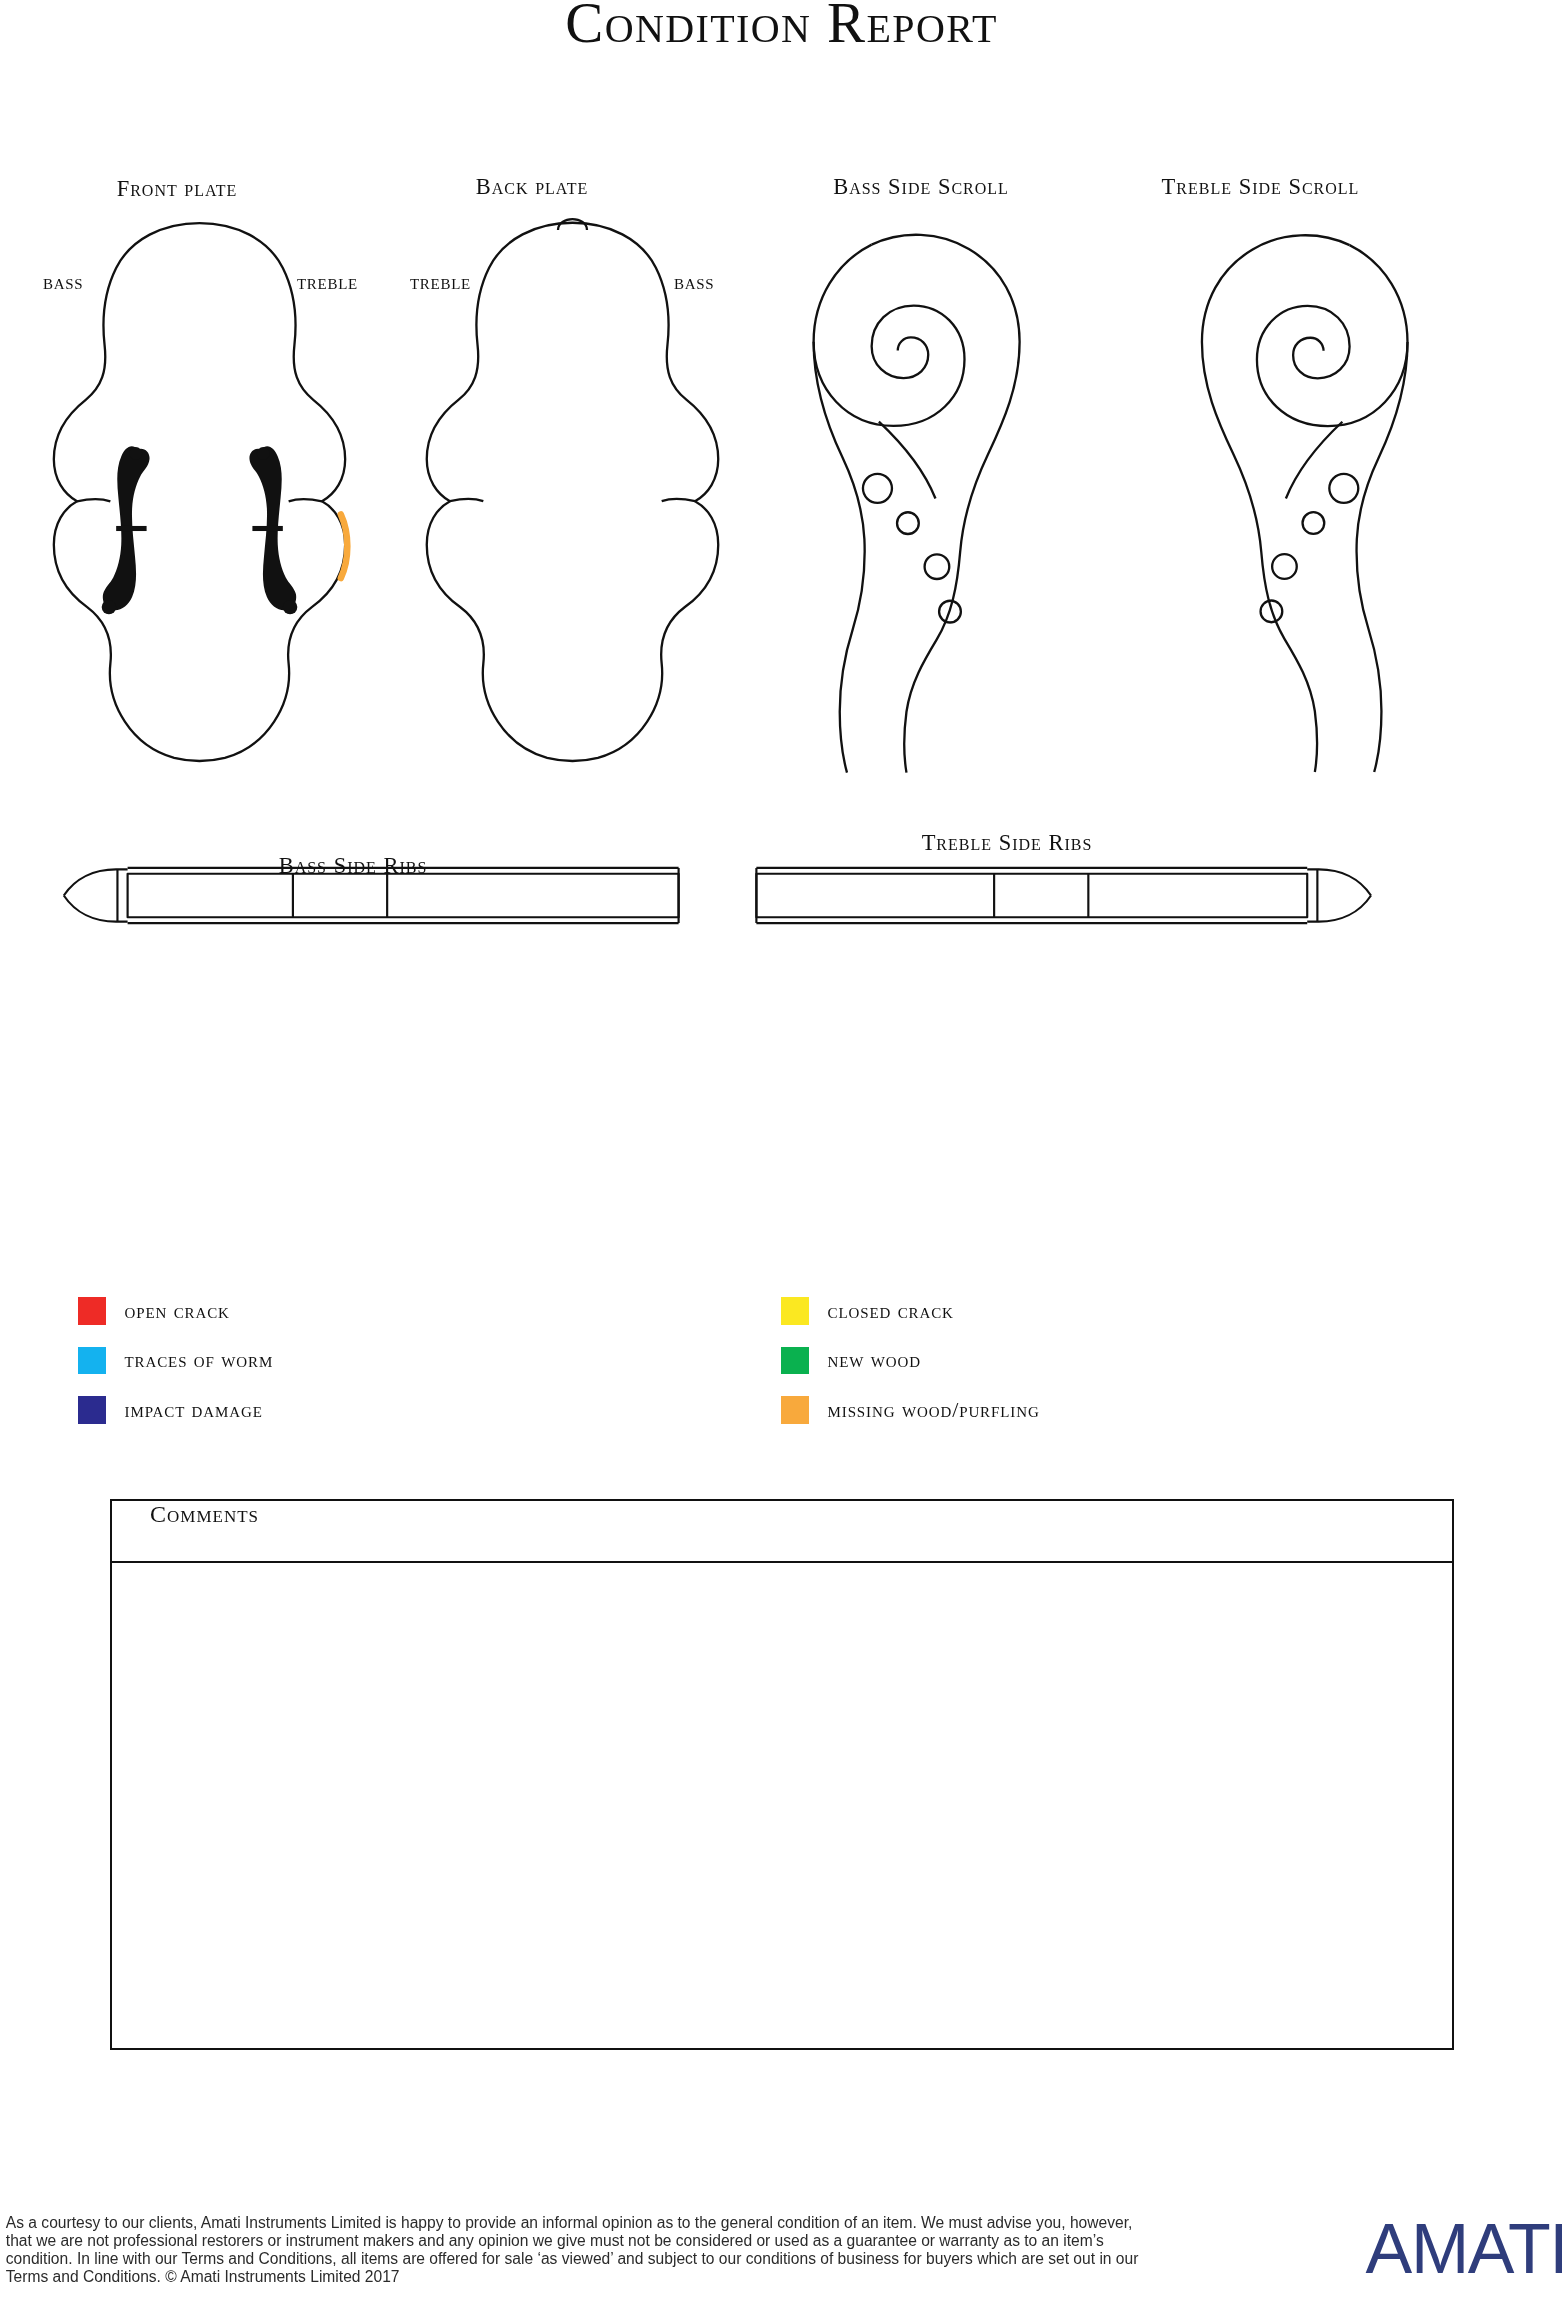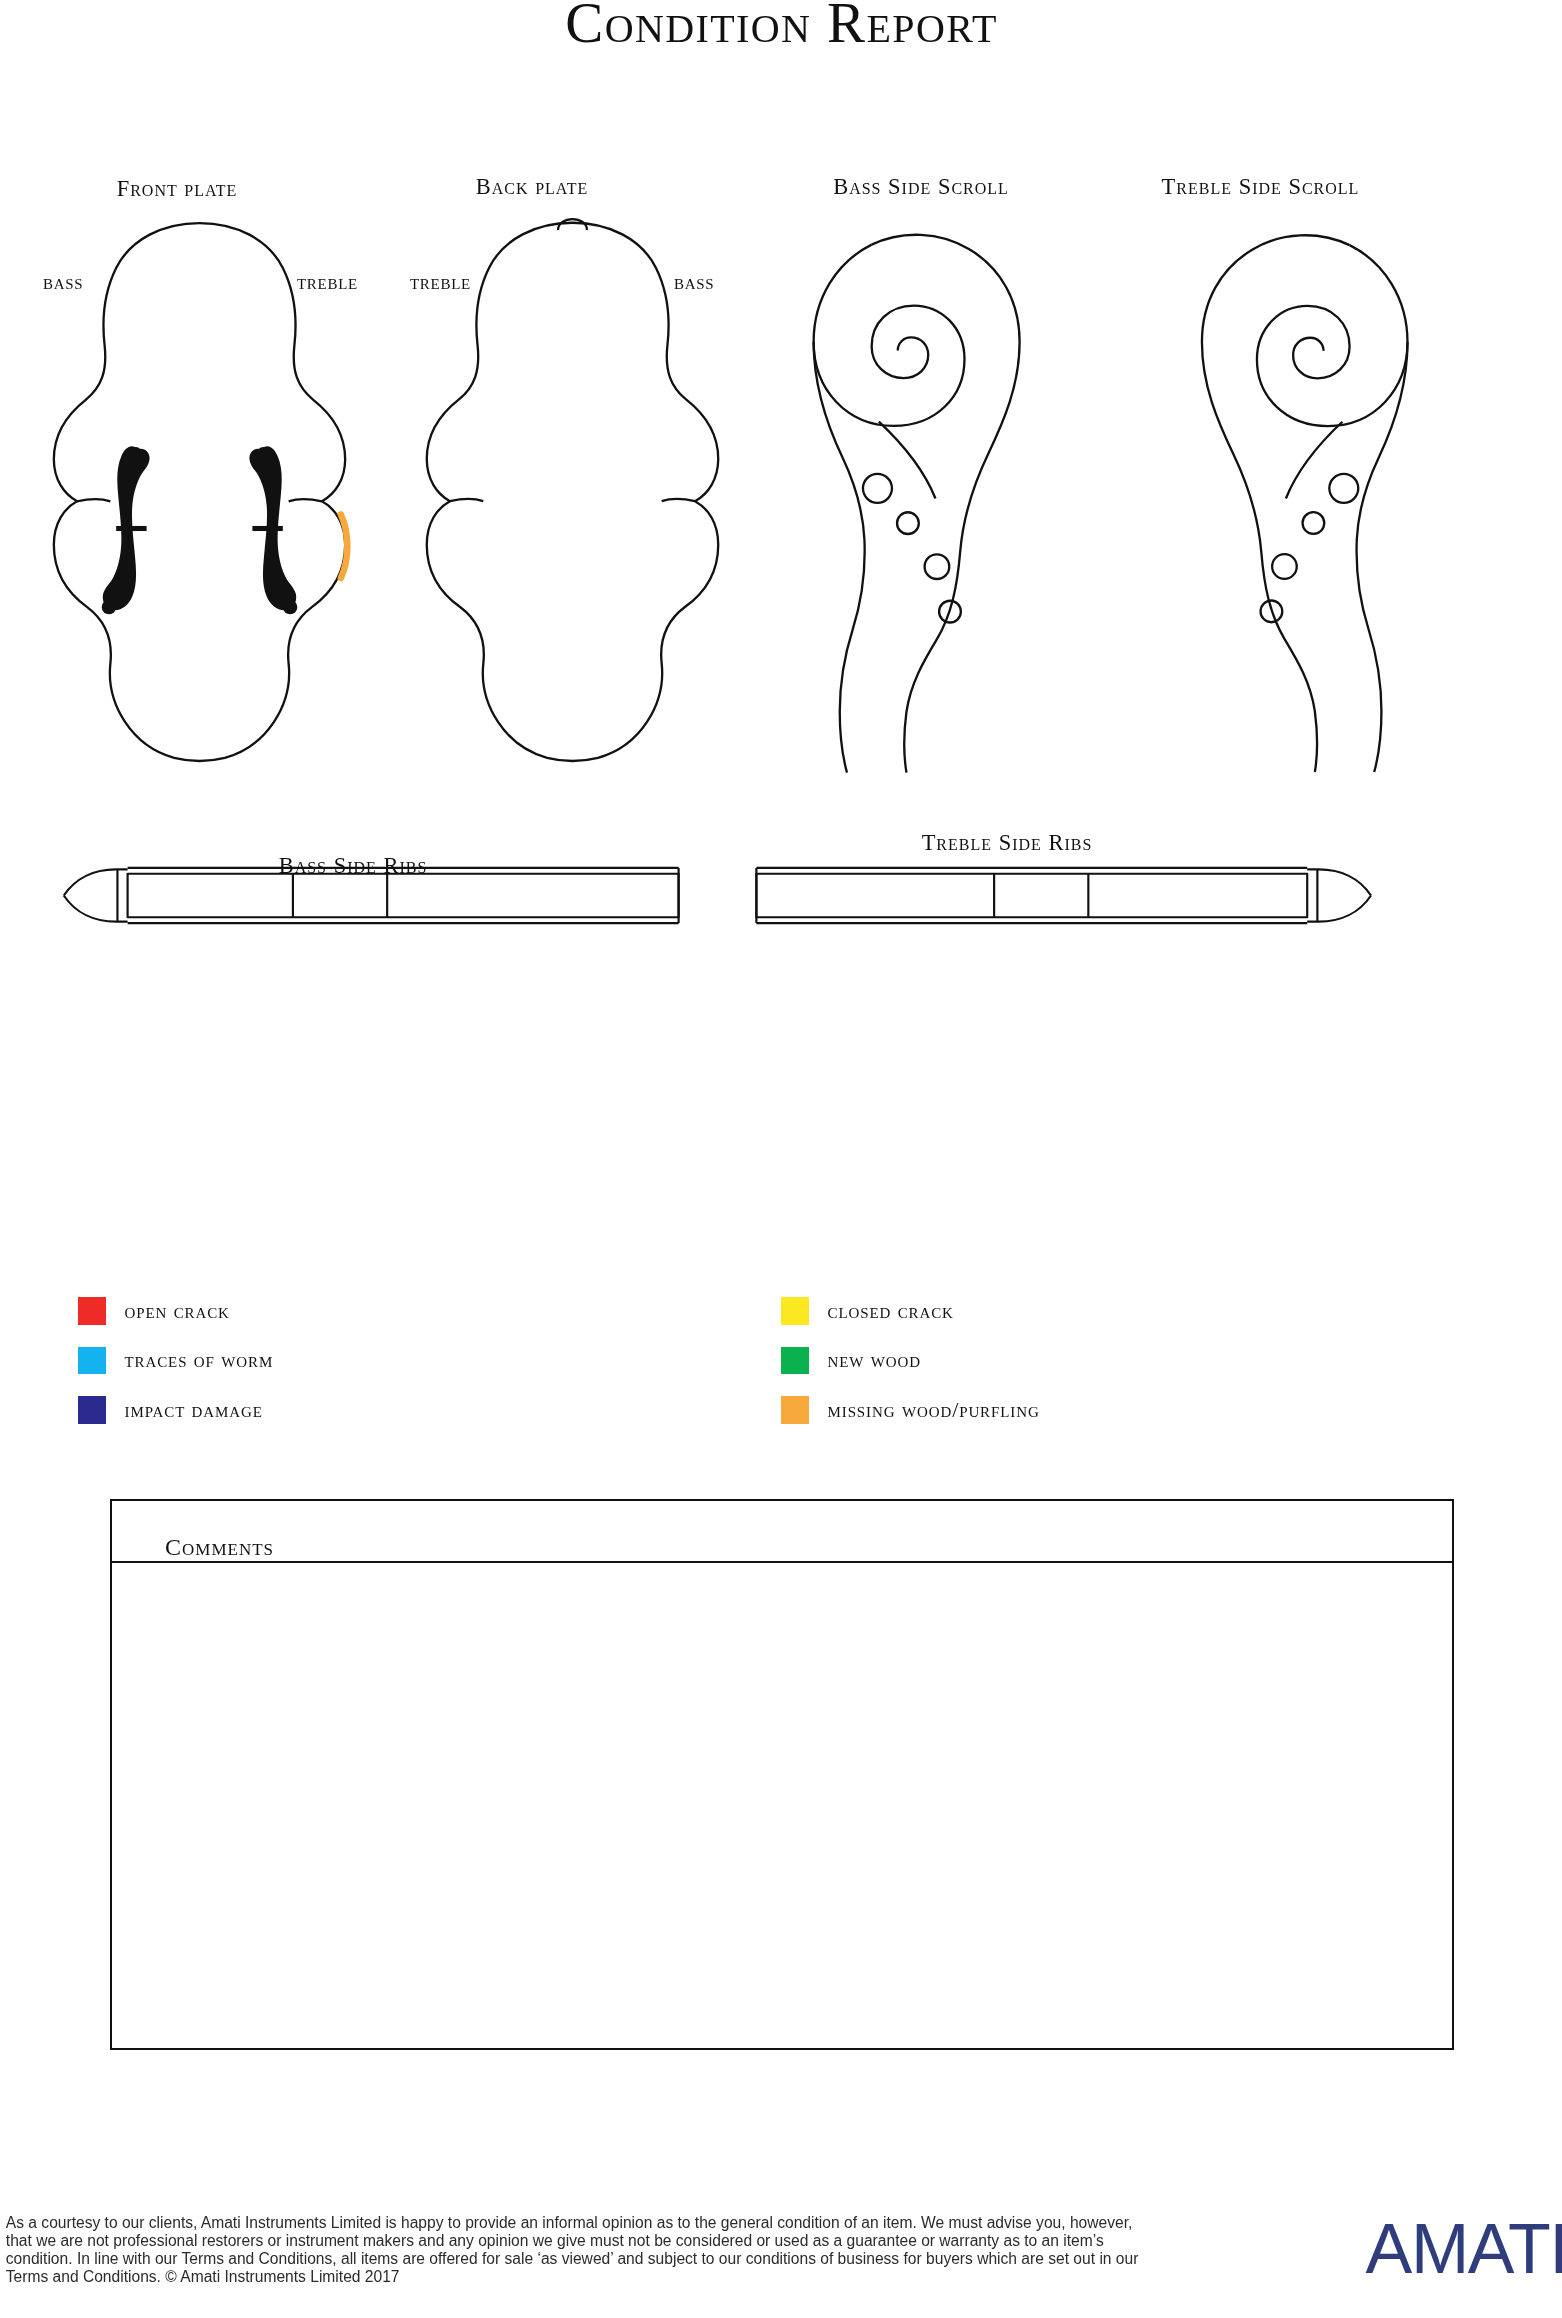--- a/index.html
+++ b/index.html
@@ -95,22 +95,22 @@
     width: 1344px;
     height: 551px;
     border: 2.2px solid #111;
     box-sizing: border-box;
   }
   .comments-header {
     height: 62px;
     border-bottom: 2.2px solid #111;
     box-sizing: border-box;
     display: flex;
-    align-items: flex-end;
-    padding-left: 53px;
+    align-items: flex-start;
+    padding-left: 38px;
   }
   .comments-title {
     font-family: "Liberation Serif", serif;
     font-variant: small-caps;
     font-size: 24px;
     letter-spacing: 1px;
     color: #111;
   }
   .comments-area {
     width: 100%;

